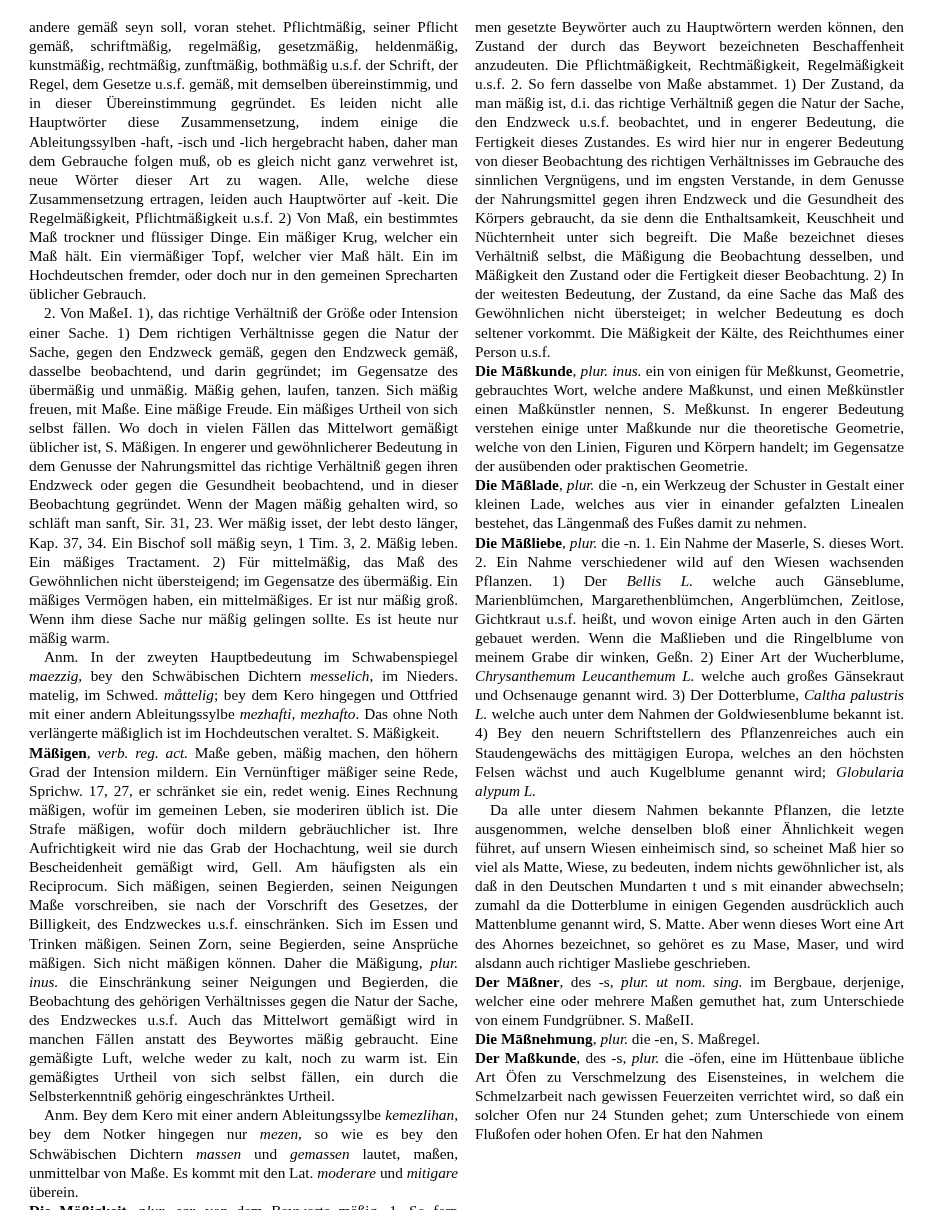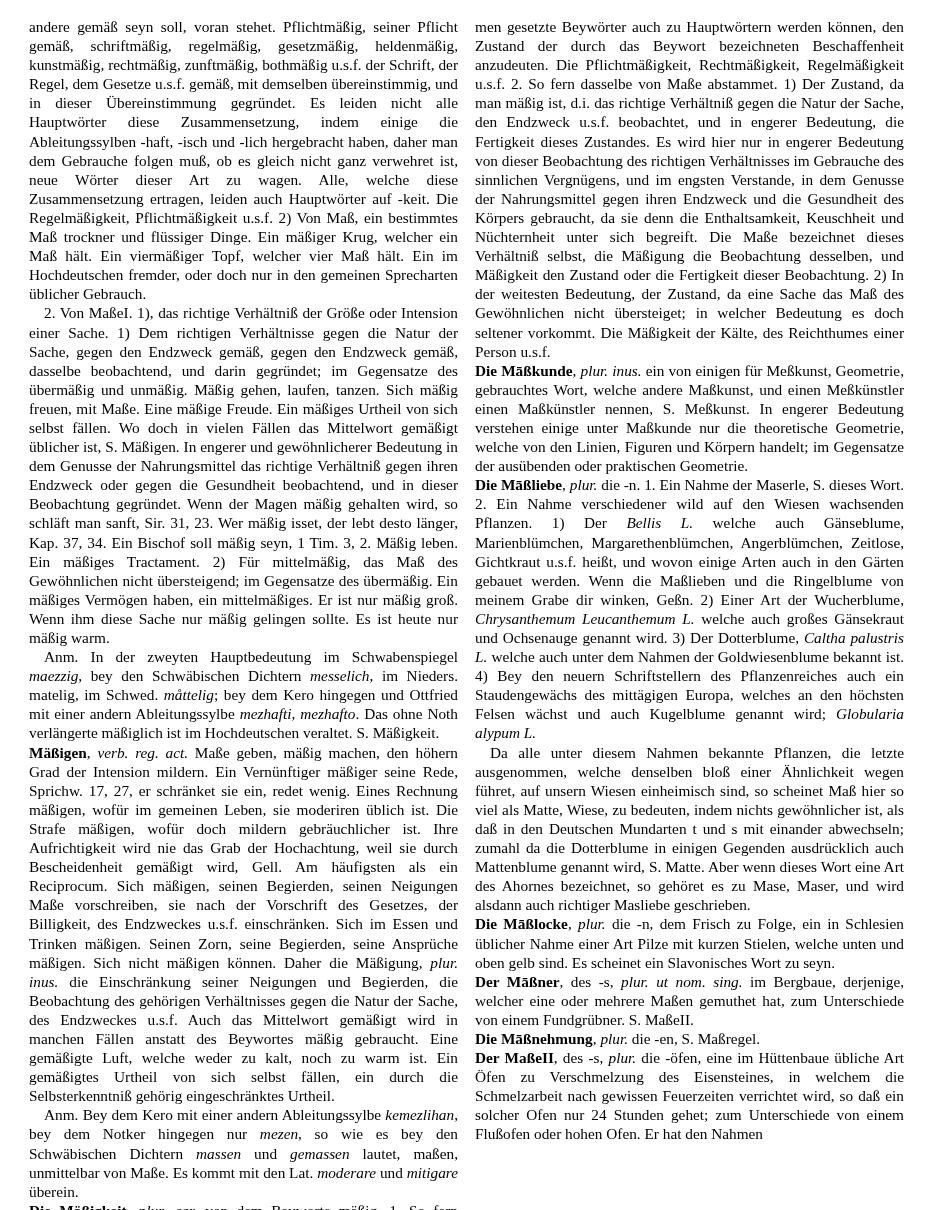--- a/index.html
+++ b/index.html
@@ -57,22 +57,22 @@
         <p class="para"><span>andere gemäß seyn soll, voran stehet. Pflichtmäßig, seiner Pflicht gemäß, schriftmäßig, regelmäßig, gesetzmäßig, heldenmäßig, kunstmäßig, rechtmäßig, zunftmäßig, bothmäßig u.s.f. der Schrift, der Regel, dem Gesetze u.s.f. gemäß, mit demselben übereinstimmig, und in dieser Übereinstimmung gegründet. Es leiden nicht alle Hauptwörter diese Zusammensetzung, indem einige die Ableitungssylben -haft, -isch und -lich hergebracht haben, daher man dem Gebrauche folgen muß, ob es gleich nicht ganz verwehret ist, neue Wörter dieser Art zu wagen. Alle, welche diese Zusammensetzung ertragen, leiden auch Hauptwörter auf -keit. Die Regelmäßigkeit, Pflichtmäßigkeit u.s.f. 2) Von Maß, ein bestimmtes Maß trockner und flüssiger Dinge. Ein mäßiger Krug, welcher ein Maß hält. Ein viermäßiger Topf, welcher vier Maß hält. Ein im Hochdeutschen fremder, oder doch nur in den gemeinen Sprecharten üblicher Gebrauch.</span></p>
         <p class="para indent"><span>2. Von MaßeI. 1), das richtige Verhältniß der Größe oder Intension einer Sache. 1) Dem richtigen Verhältnisse gegen die Natur der Sache, gegen den Endzweck gemäß, gegen den Endzweck gemäß, dasselbe beobachtend, und darin gegründet; im Gegensatze des übermäßig und unmäßig. Mäßig gehen, laufen, tanzen. Sich mäßig freuen, mit Maße. Eine mäßige Freude. Ein mäßiges Urtheil von sich selbst fällen. Wo doch in vielen Fällen das Mittelwort gemäßigt üblicher ist, S. Mäßigen. In engerer und gewöhnlicherer Bedeutung in dem Genusse der Nahrungsmittel das richtige Verhältniß gegen ihren Endzweck oder gegen die Gesundheit beobachtend, und in dieser Beobachtung gegründet. Wenn der Magen mäßig gehalten wird, so schläft man sanft, Sir. 31, 23. Wer mäßig isset, der lebt desto länger, Kap. 37, 34. Ein Bischof soll mäßig seyn, 1 Tim. 3, 2. Mäßig leben. Ein mäßiges Tractament. 2) Für mittelmäßig, das Maß des Gewöhnlichen nicht übersteigend; im Gegensatze des übermäßig. Ein mäßiges Vermögen haben, ein mittelmäßiges. Er ist nur mäßig groß. Wenn ihm diese Sache nur mäßig gelingen sollte. Es ist heute nur mäßig warm.</span></p>
         <p class="para indent"><span>Anm. In der zweyten Hauptbedeutung im Schwabenspiegel </span><span class="i">maezzig</span><span>, bey den Schwäbischen Dichtern </span><span class="i">messelich</span><span>, im Nieders. matelig, im Schwed. </span><span class="i">måttelig</span><span>; bey dem Kero hingegen und Ottfried mit einer andern Ableitungssylbe </span><span class="i">mezhafti, mezhafto</span><span>. Das ohne Noth verlängerte mäßiglich ist im Hochdeutschen veraltet. S. Mäßigkeit.</span></p>
         <p class="para"><span class="b">Mäßigen</span><span>, </span><span class="i">verb. reg. act.</span><span> Maße geben, mäßig machen, den höhern Grad der Intension mildern. Ein Vernünftiger mäßiger seine Rede, Sprichw. 17, 27, er schränket sie ein, redet wenig. Eines Rechnung mäßigen, wofür im gemeinen Leben, sie moderiren üblich ist. Die Strafe mäßigen, wofür doch mildern gebräuchlicher ist. Ihre Aufrichtigkeit wird nie das Grab der Hochachtung, weil sie durch Bescheidenheit gemäßigt wird, Gell. Am häufigsten als ein Reciprocum. Sich mäßigen, seinen Begierden, seinen Neigungen Maße vorschreiben, sie nach der Vorschrift des Gesetzes, der Billigkeit, des Endzweckes u.s.f. einschränken. Sich im Essen und Trinken mäßigen. Seinen Zorn, seine Begierden, seine Ansprüche mäßigen. Sich nicht mäßigen können. Daher die Mäßigung, </span><span class="i">plur. inus.</span><span> die Einschränkung seiner Neigungen und Begierden, die Beobachtung des gehörigen Verhältnisses gegen die Natur der Sache, des Endzweckes u.s.f. Auch das Mittelwort gemäßigt wird in manchen Fällen anstatt des Beywortes mäßig gebraucht. Eine gemäßigte Luft, welche weder zu kalt, noch zu warm ist. Ein gemäßigtes Urtheil von sich selbst fällen, ein durch die Selbsterkenntniß gehörig eingeschränktes Urtheil.</span></p>
         <p class="para indent"><span>Anm. Bey dem Kero mit einer andern Ableitungssylbe </span><span class="i">kemezlihan</span><span>, bey dem Notker hingegen nur </span><span class="i">mezen</span><span>, so wie es bey den Schwäbischen Dichtern </span><span class="i">massen</span><span> und </span><span class="i">gemassen</span><span> lautet, maßen, unmittelbar von Maße. Es kommt mit den Lat. </span><span class="i">moderare</span><span> und </span><span class="i">mitigare</span><span> überein.</span></p>
         <p class="para"><span class="b">Die Mäßigkeit</span><span>, </span><span class="i">plur. car.</span><span> von dem Beyworte mäßig. 1. So fern dasselbe von Maß abstammet, wo alle mit -mäßig zusam-</span></p>
       </div>
     <div class="col">
         <p class="para"><span>men gesetzte Beywörter auch zu Hauptwörtern werden können, den Zustand der durch das Beywort bezeichneten Beschaffenheit anzudeuten. Die Pflichtmäßigkeit, Rechtmäßigkeit, Regelmäßigkeit u.s.f. 2. So fern dasselbe von Maße abstammet. 1) Der Zustand, da man mäßig ist, d.i. das richtige Verhältniß gegen die Natur der Sache, den Endzweck u.s.f. beobachtet, und in engerer Bedeutung, die Fertigkeit dieses Zustandes. Es wird hier nur in engerer Bedeutung von dieser Beobachtung des richtigen Verhältnisses im Gebrauche des sinnlichen Vergnügens, und im engsten Verstande, in dem Genusse der Nahrungsmittel gegen ihren Endzweck und die Gesundheit des Körpers gebraucht, da sie denn die Enthaltsamkeit, Keuschheit und Nüchternheit unter sich begreift. Die Maße bezeichnet dieses Verhältniß selbst, die Mäßigung die Beobachtung desselben, und Mäßigkeit den Zustand oder die Fertigkeit dieser Beobachtung. 2) In der weitesten Bedeutung, der Zustand, da eine Sache das Maß des Gewöhnlichen nicht übersteiget; in welcher Bedeutung es doch seltener vorkommt. Die Mäßigkeit der Kälte, des Reichthumes einer Person u.s.f.</span></p>
         <p class="para"><span class="b">Die Māßkunde</span><span>, </span><span class="i">plur. inus.</span><span> ein von einigen für Meßkunst, Geometrie, gebrauchtes Wort, welche andere Maßkunst, und einen Meßkünstler einen Maßkünstler nennen, S. Meßkunst. In engerer Bedeutung verstehen einige unter Maßkunde nur die theoretische Geometrie, welche von den Linien, Figuren und Körpern handelt; im Gegensatze der ausübenden oder praktischen Geometrie.</span></p>
+        <p class="para"><span class="b">Die Māßlade</span><span>, </span><span class="i">plur.</span><span> die -n, ein Werkzeug der Schuster in Gestalt einer kleinen Lade, welches aus vier in einander gefalzten Linealen bestehet, das Längenmaß des Fußes damit zu nehmen.</span></p>
         <p class="para"><span class="b">Die Māßliebe</span><span>, </span><span class="i">plur.</span><span> die -n. 1. Ein Nahme der Maserle, S. dieses Wort. 2. Ein Nahme verschiedener wild auf den Wiesen wachsenden Pflanzen. 1) Der </span><span class="i">Bellis L.</span><span> welche auch Gänseblume, Marienblümchen, Margarethenblümchen, Angerblümchen, Zeitlose, Gichtkraut u.s.f. heißt, und wovon einige Arten auch in den Gärten gebauet werden. Wenn die Maßlieben und die Ringelblume von meinem Grabe dir winken, Geßn. 2) Einer Art der Wucherblume, </span><span class="i">Chrysanthemum Leucanthemum L.</span><span> welche auch großes Gänsekraut und Ochsenauge genannt wird. 3) Der Dotterblume, </span><span class="i">Caltha palustris L.</span><span> welche auch unter dem Nahmen der Goldwiesenblume bekannt ist. 4) Bey den neuern Schriftstellern des Pflanzenreiches auch ein Staudengewächs des mittägigen Europa, welches an den höchsten Felsen wächst und auch Kugelblume genannt wird; </span><span class="i">Globularia alypum L.</span></p>
         <p class="para indent"><span>Da alle unter diesem Nahmen bekannte Pflanzen, die letzte ausgenommen, welche denselben bloß einer Ähnlichkeit wegen führet, auf unsern Wiesen einheimisch sind, so scheinet Maß hier so viel als Matte, Wiese, zu bedeuten, indem nichts gewöhnlicher ist, als daß in den Deutschen Mundarten t und s mit einander abwechseln; zumahl da die Dotterblume in einigen Gegenden ausdrücklich auch Mattenblume genannt wird, S. Matte. Aber wenn dieses Wort eine Art des Ahornes bezeichnet, so gehöret es zu Mase, Maser, und wird alsdann auch richtiger Masliebe geschrieben.</span></p>
-        <p class="para"><span class="b">Die Māßlocke</span><span>, </span><span class="i">plur.</span><span> die -n, dem Frisch zu Folge, ein in Schlesien üblicher Nahme einer Art Pilze mit kurzen Stielen, welche unten und oben gelb sind. Es scheinet ein Slavonisches Wort zu seyn.</span></p>
         <p class="para"><span class="b">Der Māßner</span><span>, des -s, </span><span class="i">plur. ut nom. sing.</span><span> im Bergbaue, derjenige, welcher eine oder mehrere Maßen gemuthet hat, zum Unterschiede von einem Fundgrübner. S. MaßeII.</span></p>
         <p class="para"><span class="b">Die Māßnehmung</span><span>, </span><span class="i">plur.</span><span> die -en, S. Maßregel.</span></p>
-        <p class="para"><span class="b">Der MaßeII</span><span>, des -s, </span><span class="i">plur.</span><span> die -öfen, eine im Hüttenbaue übliche Art Öfen zu Verschmelzung des Eisensteines, in welchem die Schmelzarbeit nach gewissen Feuerzeiten verrichtet wird, so daß ein solcher Ofen nur 24 Stunden gehet; zum Unterschiede von einem Flußofen oder hohen Ofen. Er hat den Nahmen</span></p>
+        <p class="para"><span class="b">Der Maßkunde</span><span>, des -s, </span><span class="i">plur.</span><span> die -öfen, eine im Hüttenbaue übliche Art Öfen zu Verschmelzung des Eisensteines, in welchem die Schmelzarbeit nach gewissen Feuerzeiten verrichtet wird, so daß ein solcher Ofen nur 24 Stunden gehet; zum Unterschiede von einem Flußofen oder hohen Ofen. Er hat den Nahmen</span></p>
       </div>
   </div>
   <div class="page-number">258</div>
 </div>
 
 </body></html>

